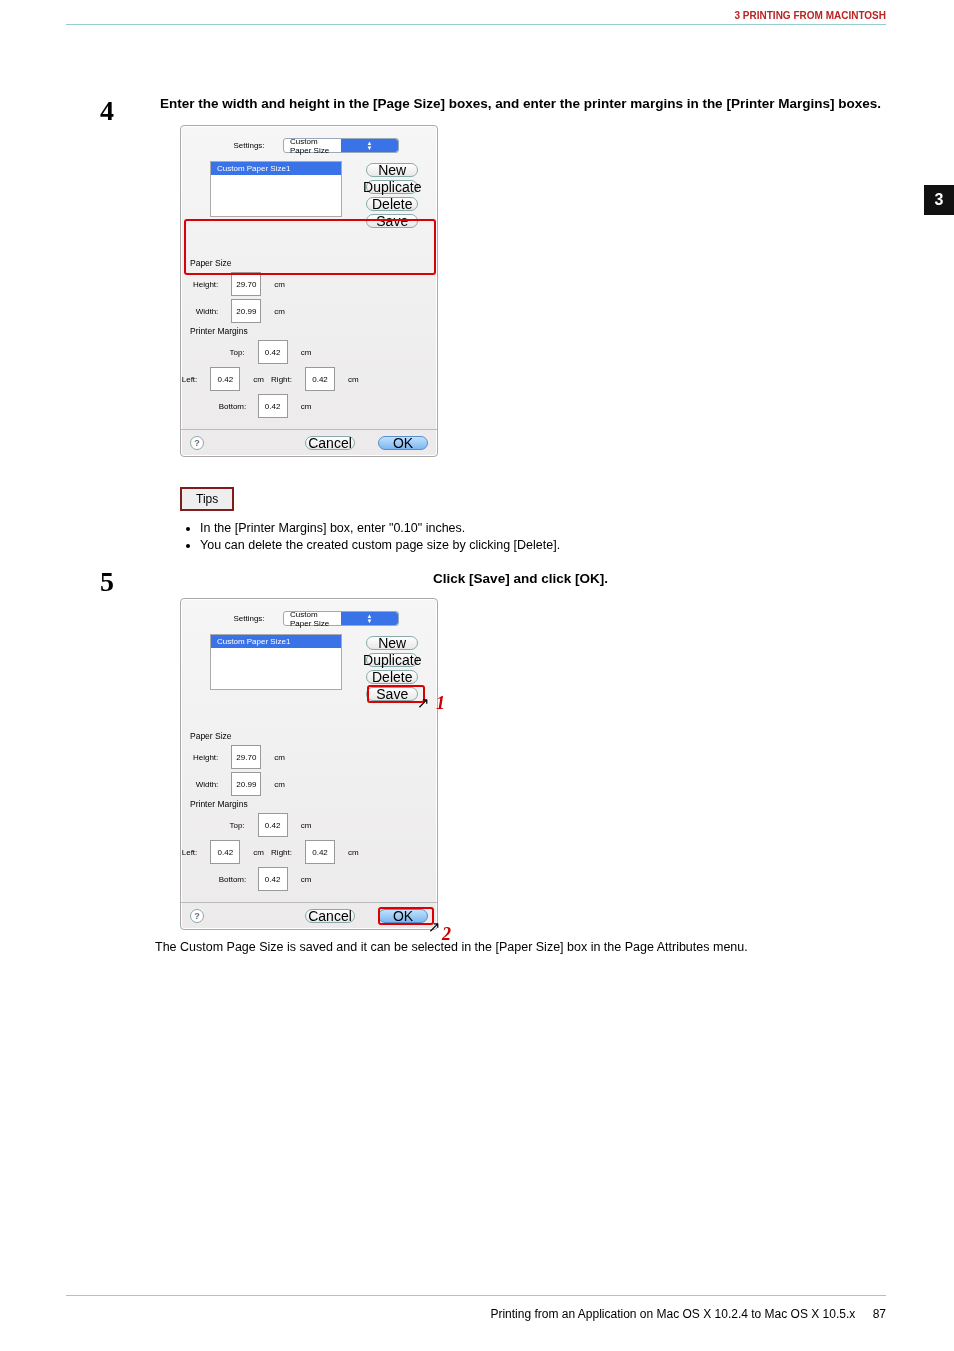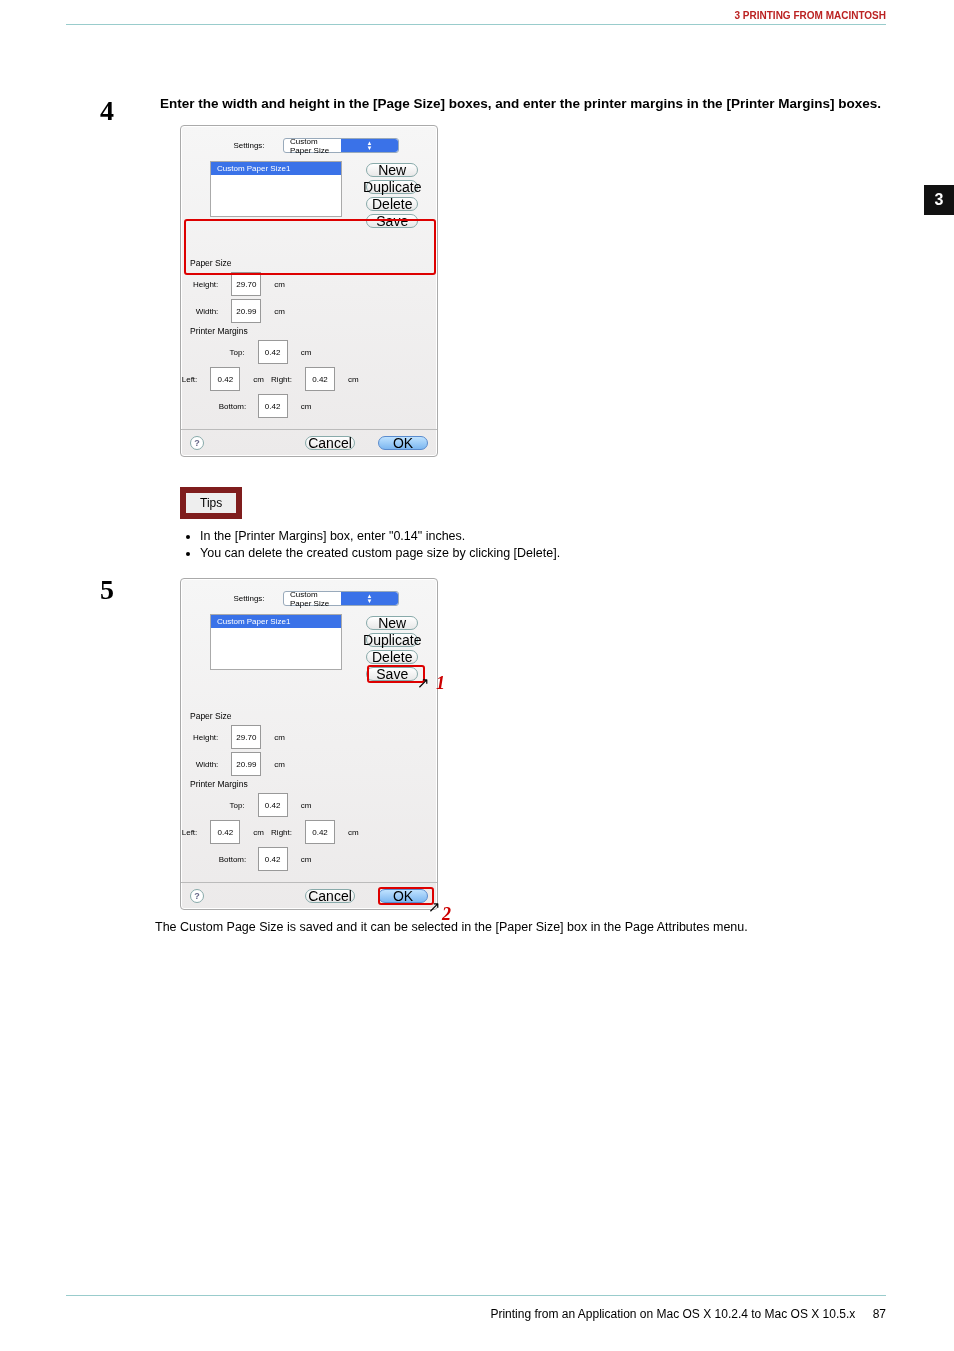--- a/index.html
+++ b/index.html
@@ -36,21 +36,21 @@
 .dlg .dlg-footer .btns { display:flex; gap:23px; }
 .dlg .pill.wide { width:50px; }
 .dlg .pill.ok { background:linear-gradient(#bfe2ff,#7db7f0); border-color:#5a8bcd; }
 .red-frame { position:absolute; border:2px solid #d00; border-radius:3px; pointer-events:none; }
 .red-frame.a { left:3px; top:93px; width:252px; height:56px; }
 .red-frame.sv { right:12px; top:86px; width:58px; height:18px; }
 .red-frame.okf { right:3px; bottom:4px; width:56px; height:18px; }
 .cursor { position:absolute; width:13px; height:17px; }
 .cursor:before { content:"\2196"; position:absolute; font-size:15px; color:#000; transform:scaleX(-1); }
 .callout-num { position:absolute; font-family:"Times New Roman",serif; font-style:italic; font-weight:bold; font-size:18px; color:#c00; }
-.tips-box { display:inline-block; border:6px solid #7f1d1d; background:#eee; padding:3px 14px; font-size:12px; margin-left:60px; margin-top:30px; }
+.tips-box { display:inline-block; border:2px solid #7f1d1d; background:#eee; padding:3px 14px; font-size:12px; margin-left:60px; margin-top:30px; }
 .bullets { margin:10px 0 18px 80px; font-size:12.5px; }
 .bullets li { list-style:disc; margin-bottom:3px; }
 .after-text { font-size:12.5px; margin-left:35px; margin-top:10px; }
 .bottom-rule { position:absolute; bottom:55px; left:66px; right:68px; height:1px; background:#9cc; }
 .footer-line { position:absolute; bottom:30px; right:68px; font-size:12px; }
 .footer-line .pg { margin-left:14px; }
 .grp.paper { width:95px; margin-left:4px; }
 .grp.marg { width:150px; margin-left:4px; }
 .margin-inner { display:flex; flex-direction:column; align-items:center; }
 .margin-row-lr { display:flex; gap:2px; }
@@ -137,27 +137,28 @@
         <div class="btns">
           <div class="pill wide">Cancel</div>
           <div class="pill wide ok">OK</div>
         </div>
       </div>
       <div class="red-frame a"></div>
     </div>
 
     <div class="tips-box">Tips</div>
     <ul class="bullets">
-      <li>In the [Printer Margins] box, enter "0.14" inches.</li>
+      <li>In the [Printer Margins] box, enter "0.10" inches.</li>
       <li>You can delete the created custom page size by clicking [Delete].</li>
     </ul>
   </div>
 
   <div style="position:relative;" class="step5">
     <div class="step-no step5-no" style="top:-4px;">5</div>
+    <p class="step-text" style="margin-bottom:10px;">Click [Save] and click [OK].</p>
 
     <div class="dlg">
       <div class="row-settings">
         <span class="lbl">Settings:</span>
         <div class="sel">
           <span>Custom Paper Size</span>
           <span class="arrows">▲<br>▼</span>
         </div>
       </div>
       <div>

